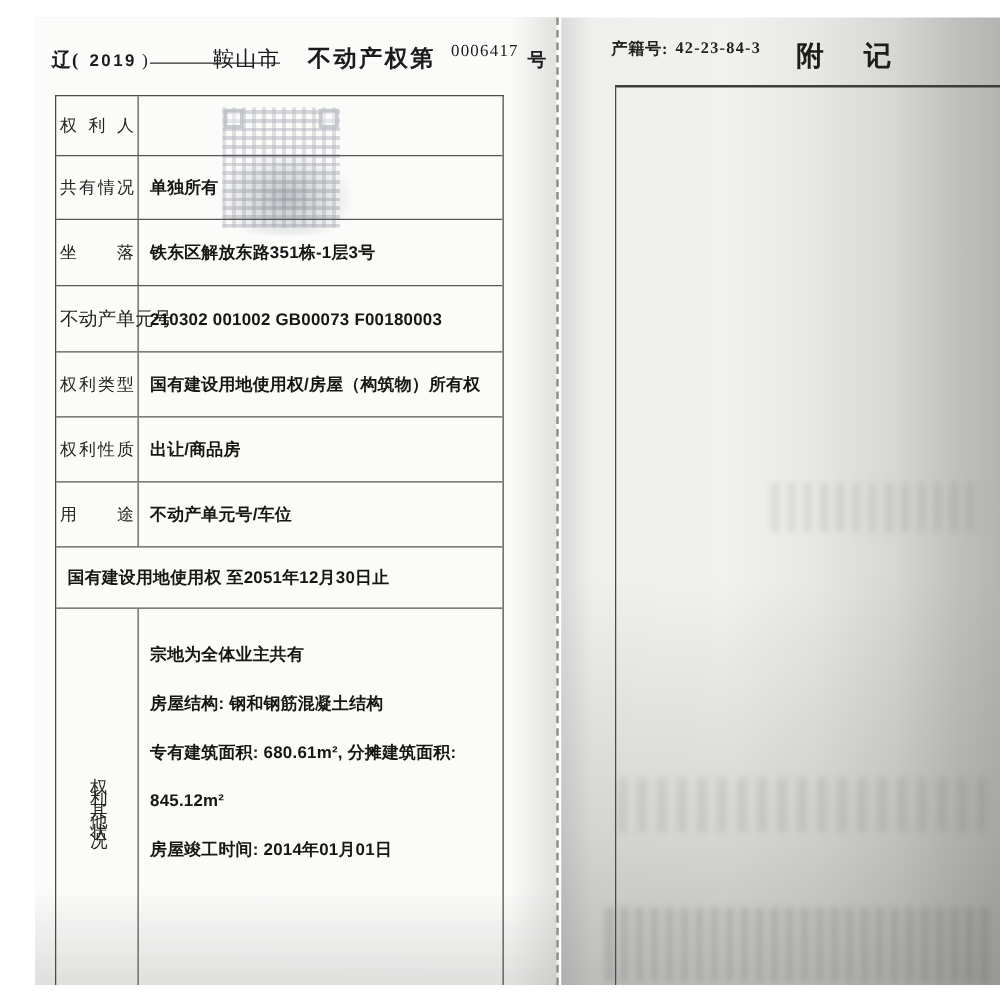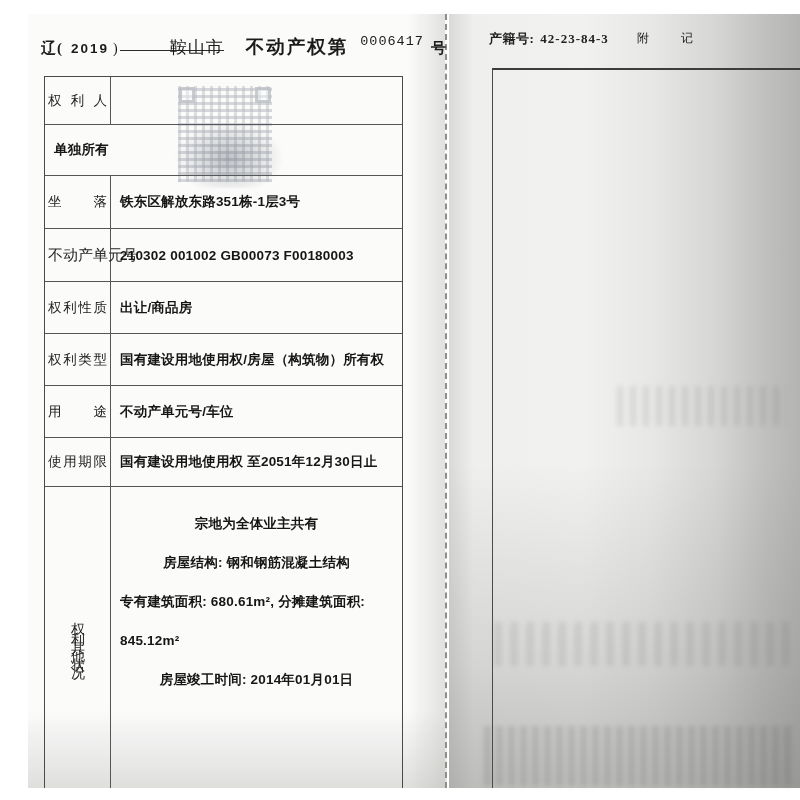--- a/index.html
+++ b/index.html
@@ -27,21 +27,21 @@
     position:absolute; left:13px; top:20px; width:396px;
     display:flex; align-items:baseline; white-space:nowrap;
   }
   .uline{ display:inline-block; border-bottom:1.6px solid #2c2c2a; height:15px; }
   .u1{ width:20px; }
   .hl-prov{ font-size:15px; font-weight:bold; letter-spacing:1px; }
   .hl-year{ font-size:13.5px; letter-spacing:2px; margin:0 4px 0 8px; font-family:"Liberation Sans","DejaVu Sans",sans-serif;font-weight:bold; }
   .hl-paren{ font-size:14px; }
   .u2{ padding-left:50px; font-size:17px; font-weight:normal; letter-spacing:1px; margin-left:2px; }
   .hl-title{ font-size:18.5px; font-weight:bold; letter-spacing:2px; margin-left:22px; }
-  .hl-num{ font-size:13.5px; margin-left:12px; transform:translateY(-8px); font-family:Liberation Mono, monospace; letter-spacing:1px; }
+  .hl-num{ font-size:13.5px; margin-left:12px; transform:translateY(-8px); font-family:Liberation Serif, serif; letter-spacing:1px; }
   .hl-suffix{ font-size:15px; font-weight:bold; margin-left:7px; }
 
   
   .cert-table{
     position:absolute; left:16px; top:62px; width:359px; height:712px;
     border-top:1.4px solid #4a4a48; border-left:1.4px solid #4a4a48; border-right:1.4px solid #4a4a48;
     display:flex; flex-direction:column;
   }
   .row{ display:flex; border-bottom:1px solid #565654; }
   .row:last-child{ border-bottom:none; flex:1; }
@@ -58,21 +58,21 @@
     flex:1; display:flex; align-items:center; padding:0 9px;
     font-family:"Liberation Sans","DejaVu Sans",sans-serif;
     font-weight:bold; font-size:13.5px; color:#161614; letter-spacing:.2px;
   }
   .vert-label-cell{ align-items:center; justify-content:center; }
   .vert-label{
     writing-mode:vertical-rl; text-orientation:upright;
     font-size:14px; letter-spacing:9px; color:#242422; white-space:nowrap;
   }
   .multiline-cell{
-    flex-direction:column; align-items:center; justify-content:flex-start;
+    flex-direction:column; align-items:flex-start; justify-content:flex-start;
     padding-top:17px; line-height:39px;
   }
 
   
   .qr-stamp{
     position:absolute; left:150px; top:72px; width:94px; height:96px;
     opacity:.42; filter:blur(.6px); pointer-events:none;
     background:
       repeating-linear-gradient(0deg, rgba(88,96,112,.55) 0 3px, transparent 3px 7px),
       repeating-linear-gradient(90deg, rgba(88,96,112,.45) 0 3px, transparent 3px 8px);
@@ -89,26 +89,26 @@
   
   .right-page{
     position:absolute; left:449px; top:14px; width:351px; height:774px;
     background:
       linear-gradient(180deg, rgba(118,118,116,0) 58%, rgba(118,118,116,.22) 84%, rgba(105,105,103,.38) 100%),
       linear-gradient(90deg, #d9d9d7 0%, #efefed 7%, #f1f1ef 38%, #e7e7e5 58%, #d6d6d4 76%, #c0c0be 90%, #b4b4b2 100%);
   }
   .hr-line{
     position:absolute; left:40px; top:16px;
     font-size:13px; font-weight:bold; letter-spacing:.5px; color:#222220;
-    display:flex; align-items:center; white-space:nowrap;
+    display:flex; align-items:flex-start; white-space:nowrap;
   }
   .hr-num{ font-family:Liberation Serif, serif; font-size:13px; margin-left:6px; letter-spacing:1px; }
   .annex-title{
     position:absolute; left:188px; top:16px;
-    font-size:12px; font-weight:normal; letter-spacing:32px; color:#1d1d1b; white-space:nowrap;
+    font-size:22px; font-weight:bold; letter-spacing:32px; color:#1d1d1b; white-space:nowrap;
   }
   .annex-box{
     position:absolute; left:43px; top:54px; width:calc(100% - 43px); height:calc(100% - 54px);
     border-top:2px solid #3d3d3b; border-left:1.6px solid #4a4a48;
   }
   .smudge{ position:absolute; pointer-events:none; filter:blur(2.5px); }
   .smudge-1{
     left:168px; top:372px; width:170px; height:40px; opacity:.16;
     background:repeating-linear-gradient(90deg, rgba(90,90,95,.8) 0 6px, transparent 6px 13px);
   }
@@ -139,63 +139,63 @@
 
   <div class="cert-table">
 
     <div class="row" style="height:48px">
       <div class="label-cell">
         <span class="label-text">权利人</span>
       </div>
     </div>
 
     <div class="row" style="height:51px">
+      <div class="label-cell">
+        <span class="label-text">共有情况</span>
+      </div>
       <div class="value-cell">单独所有</div>
     </div>
 
     <div class="row" style="height:53px">
       <div class="label-cell">
         <span class="label-text">坐落</span>
       </div>
       <div class="value-cell">铁东区解放东路351栋-1层3号</div>
     </div>
 
     <div class="row" style="height:53px">
       <div class="label-cell">
         <span class="label-text label-small">不动产单元号</span>
       </div>
       <div class="value-cell">210302 001002 GB00073 F00180003</div>
     </div>
 
     <div class="row" style="height:52px">
       <div class="label-cell">
+        <span class="label-text">权利类型</span>
+      </div>
+      <div class="value-cell">国有建设用地使用权/房屋（构筑物）所有权</div>
+    </div>
+
+    <div class="row" style="height:52px">
+      <div class="label-cell">
         <span class="label-text">权利性质</span>
       </div>
       <div class="value-cell">出让/商品房</div>
     </div>
 
     <div class="row" style="height:52px">
       <div class="label-cell">
-        <span class="label-text">权利类型</span>
-      </div>
-      <div class="value-cell">国有建设用地使用权/房屋（构筑物）所有权</div>
-    </div>
-
-    <div class="row" style="height:52px">
-      <div class="label-cell">
         <span class="label-text">用途</span>
       </div>
       <div class="value-cell">不动产单元号/车位</div>
     </div>
 
 
     <div class="row" style="height:49px">
-      <div class="label-cell">
-        <span class="label-text">使用期限</span>
-      </div>
       <div class="value-cell">国有建设用地使用权 至2051年12月30日止</div>
     </div>
 
     <div class="row">
       <div class="label-cell vert-label-cell">
         <span class="vert-label">权利其他状况</span>
       </div>
       <div class="value-cell multiline-cell">
         <div>宗地为全体业主共有</div>
         <div>房屋结构: 钢和钢筋混凝土结构</div>

